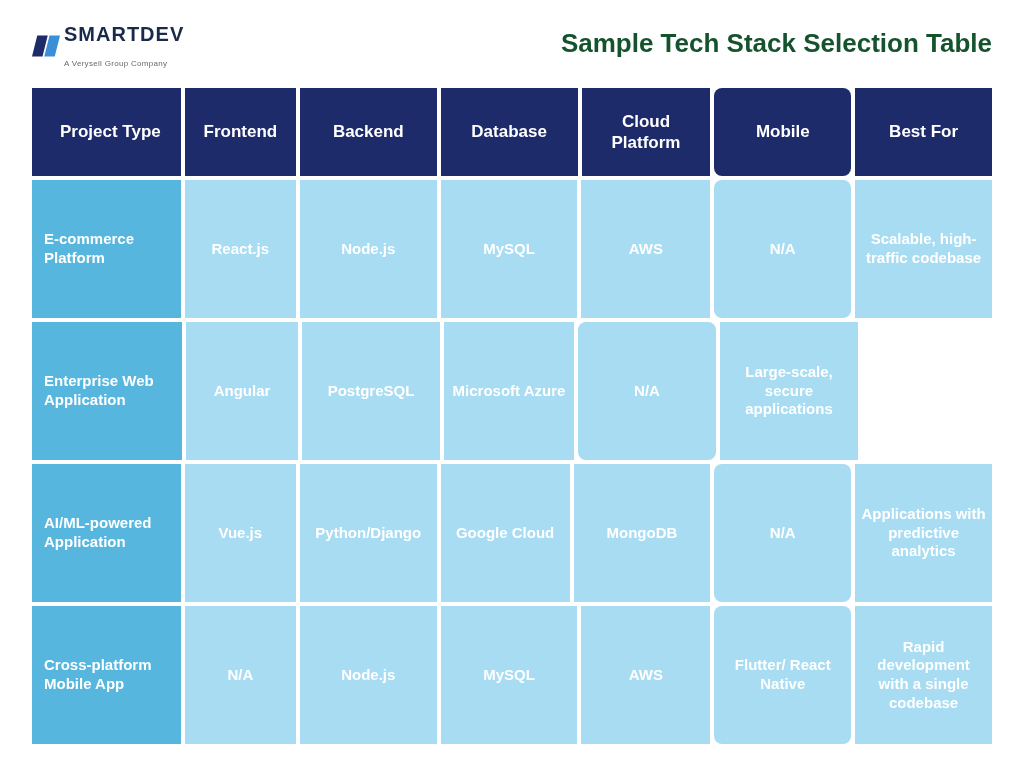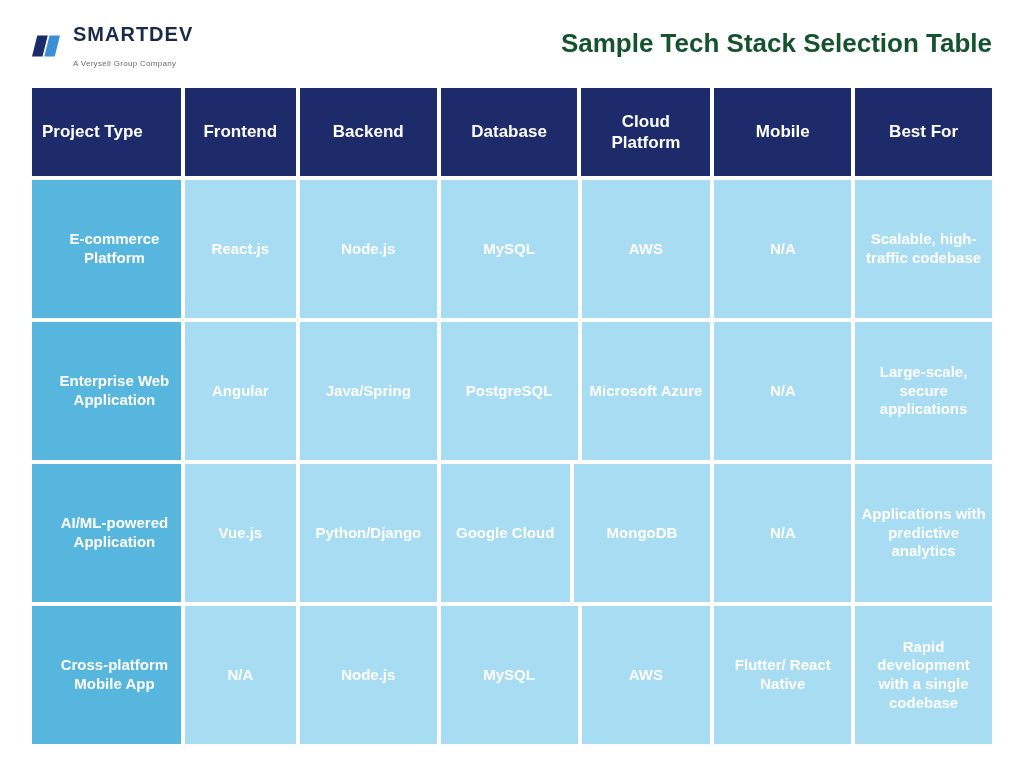--- a/index.html
+++ b/index.html
@@ -13,21 +13,21 @@
   }
   .header {
     display: flex;
     justify-content: space-between;
     align-items: flex-start;
     margin-bottom: 20px;
   }
   .logo-block {
     display: flex;
     align-items: center;
-    gap: 13px;
+    gap: 4px;
   }
   .logo-mark {
     width: 28px;
     height: 28px;
     position: relative;
   }
   .logo-mark svg { width: 100%; height: 100%; }
   .logo-text {
     display: flex;
     flex-direction: column;
@@ -77,37 +77,37 @@
     background: #1e2b6b;
     height: 88px;
     font-size: 17px;
   }
   .body-row .cell {
     height: 138px;
   }
   .body-row .cell.rowhead {
     background: #56b6de;
     justify-content: flex-start;
-    text-align: center;
+    text-align: left;
     font-size: 15px;
-    padding-left: 22px;
+    padding-left: 12px;
   }
   .body-row .cell.data {
     background: #a7dcf2;
     font-size: 15px;
   }
   
   .c0 { width: 150px; }
   .c1 { width: 112px; }
   .c2 { width: 138px; }
   .c3 { width: 138px; }
   .c4 { width: 130px; }
-  .c5 { width: 138px; }
+  .c5 { width: 138px; border-radius: 8px; }
   .c6 { width: 138px; }
-  .head-row .c0 { justify-content: flex-start; text-align: left; padding-left: 10px; }
+  .head-row .c0 { justify-content: flex-start; text-align: left; padding-left: 28px; }
 </style>
 </head>
 <body>
 
 <div class="header">
   <div class="logo-block">
     <div class="logo-mark">
       <svg viewBox="0 0 32 32">
         <path d="M6 4 L18 4 L12 28 L0 28 Z" fill="#1e2b6b"></path>
         <path d="M20 4 L32 4 L26 28 L14 28 Z" fill="#3a8fd6"></path>
@@ -139,21 +139,20 @@
     <div class="cell data c2">Node.js</div>
     <div class="cell data c3">MySQL</div>
     <div class="cell data c4">AWS</div>
     <div class="cell data c5">N/A</div>
     <div class="cell data c6">Scalable, high-traffic codebase</div>
   </div>
 
   <div class="row body-row">
     <div class="cell rowhead c0">Enterprise Web Application</div>
     <div class="cell data c1">Angular</div>
-    <div class="cell data c2">Java/Spring</div>
     <div class="cell data c3">PostgreSQL</div>
     <div class="cell data c4">Microsoft Azure</div>
     <div class="cell data c5">N/A</div>
     <div class="cell data c6">Large-scale, secure applications</div>
   </div>
 
   <div class="row body-row">
     <div class="cell rowhead c0">AI/ML-powered Application</div>
     <div class="cell data c1">Vue.js</div>
     <div class="cell data c2">Python/Django</div>

